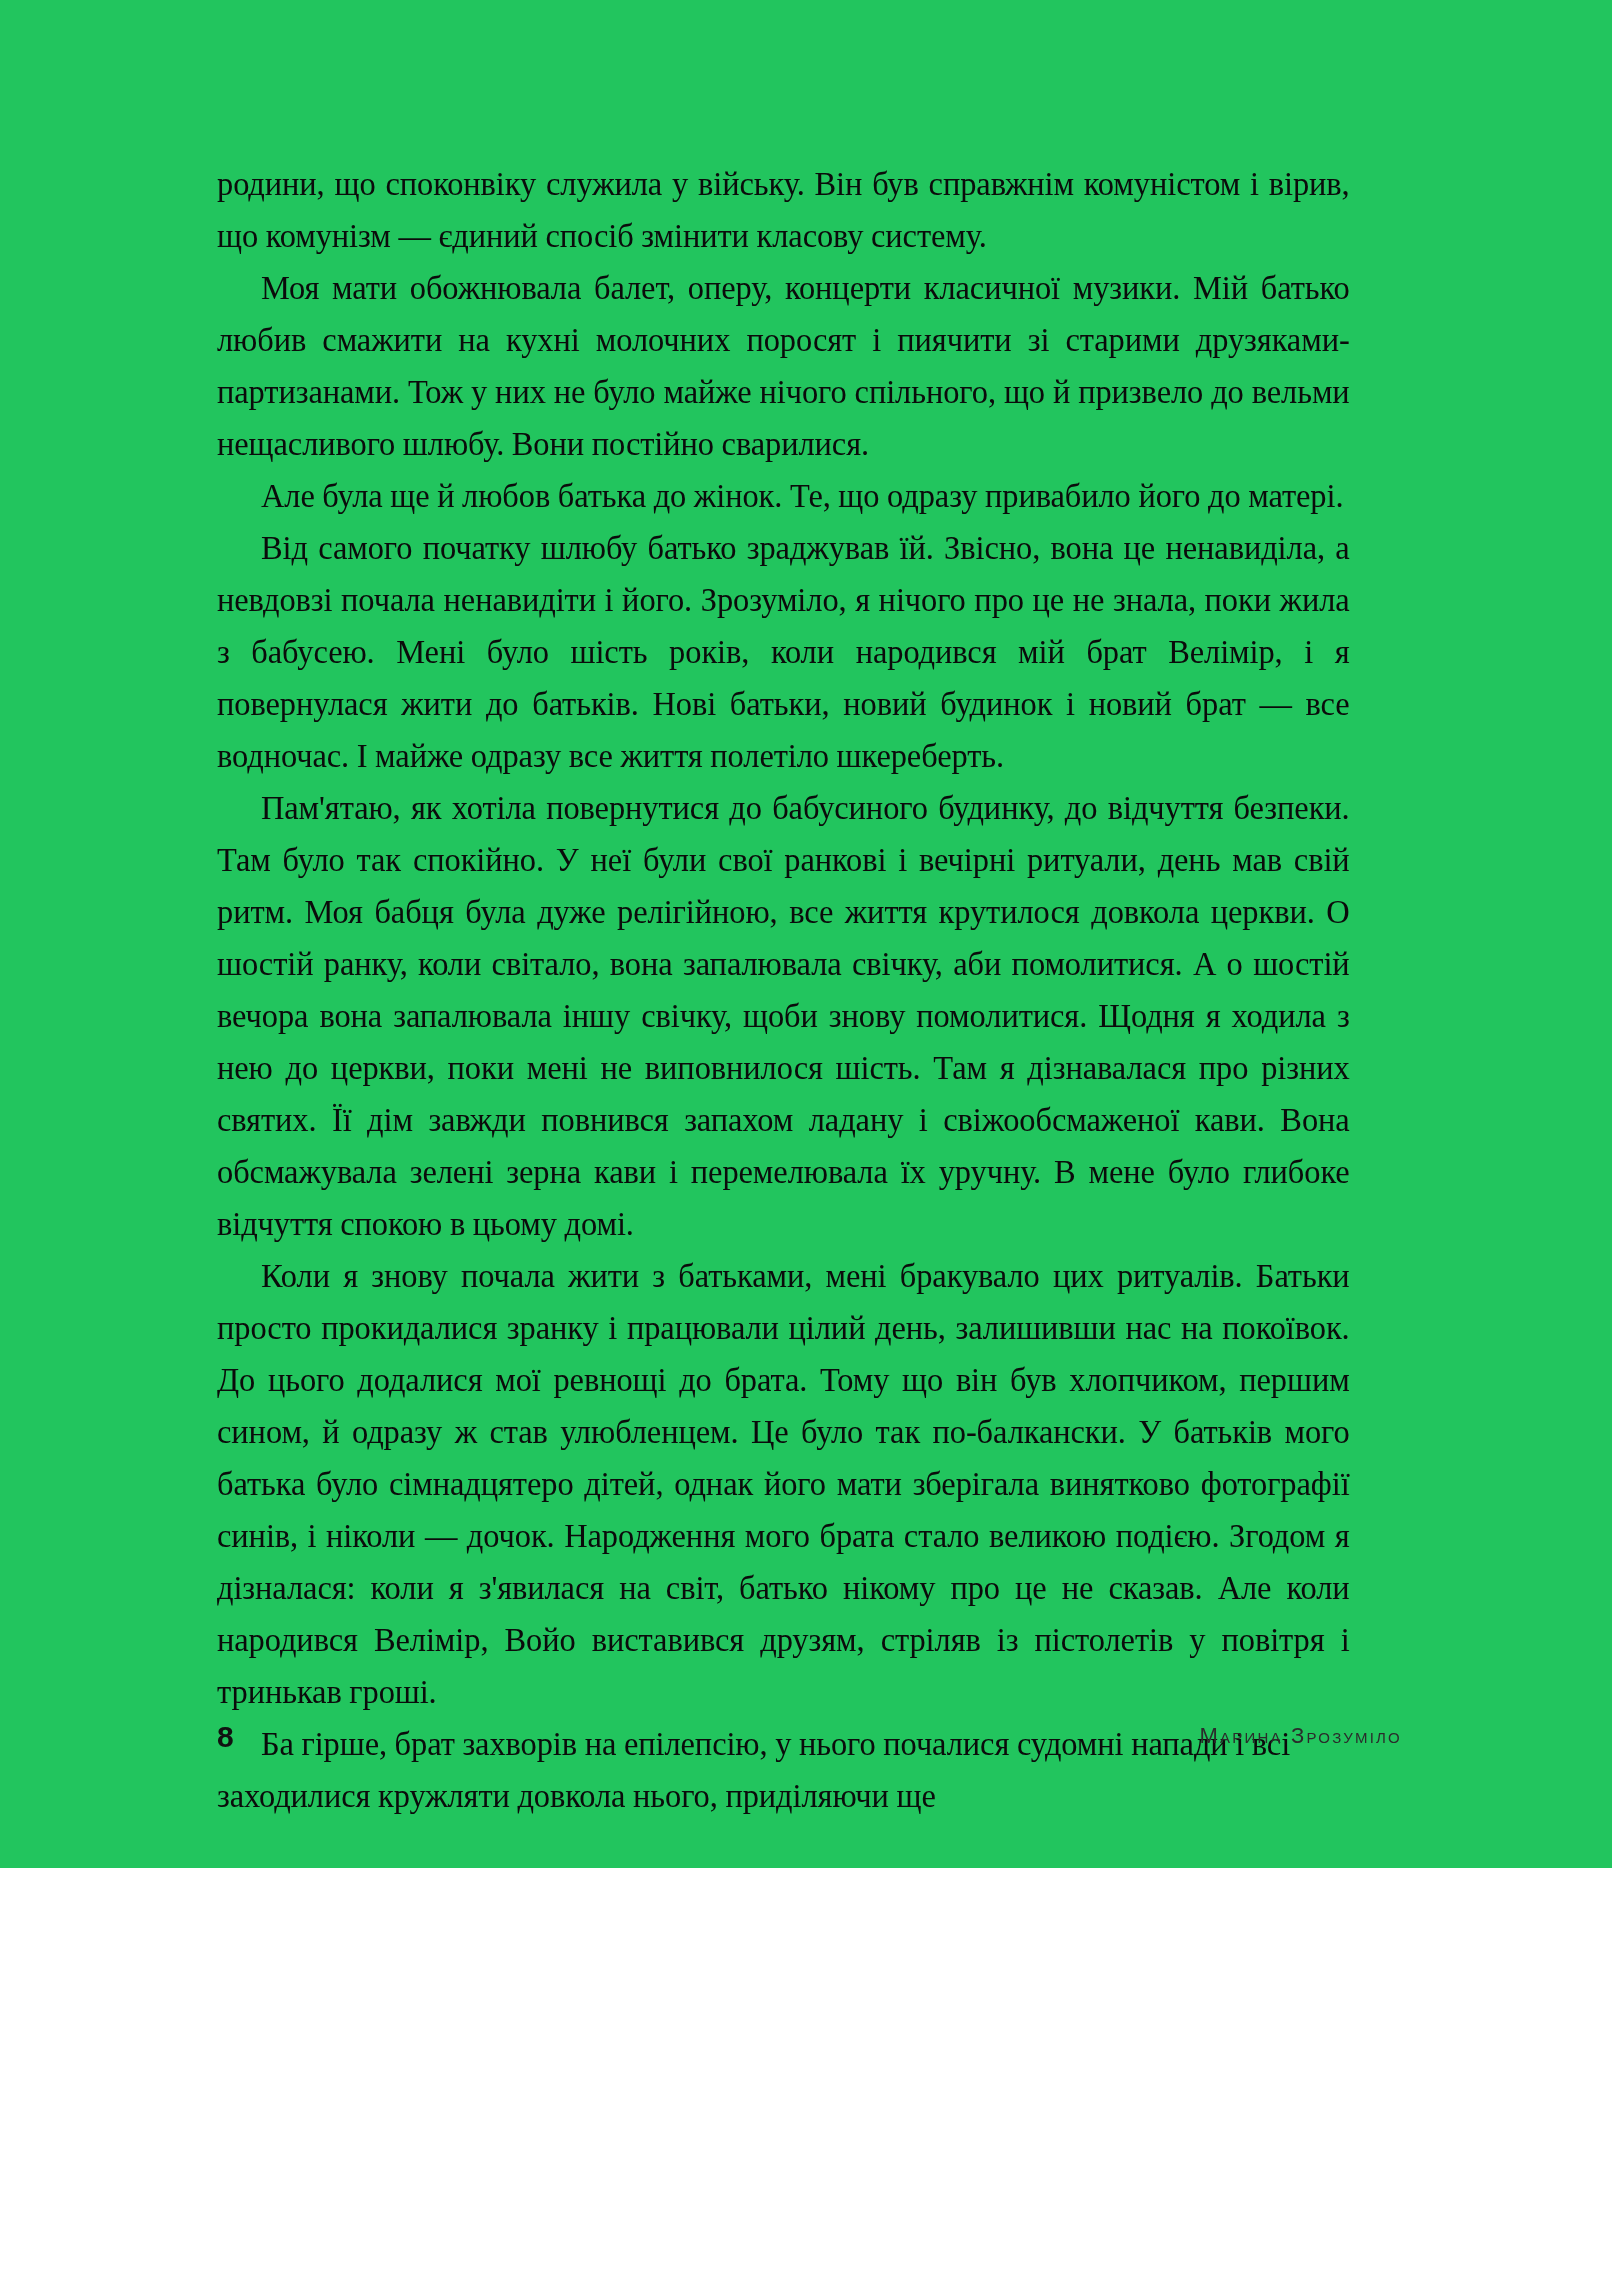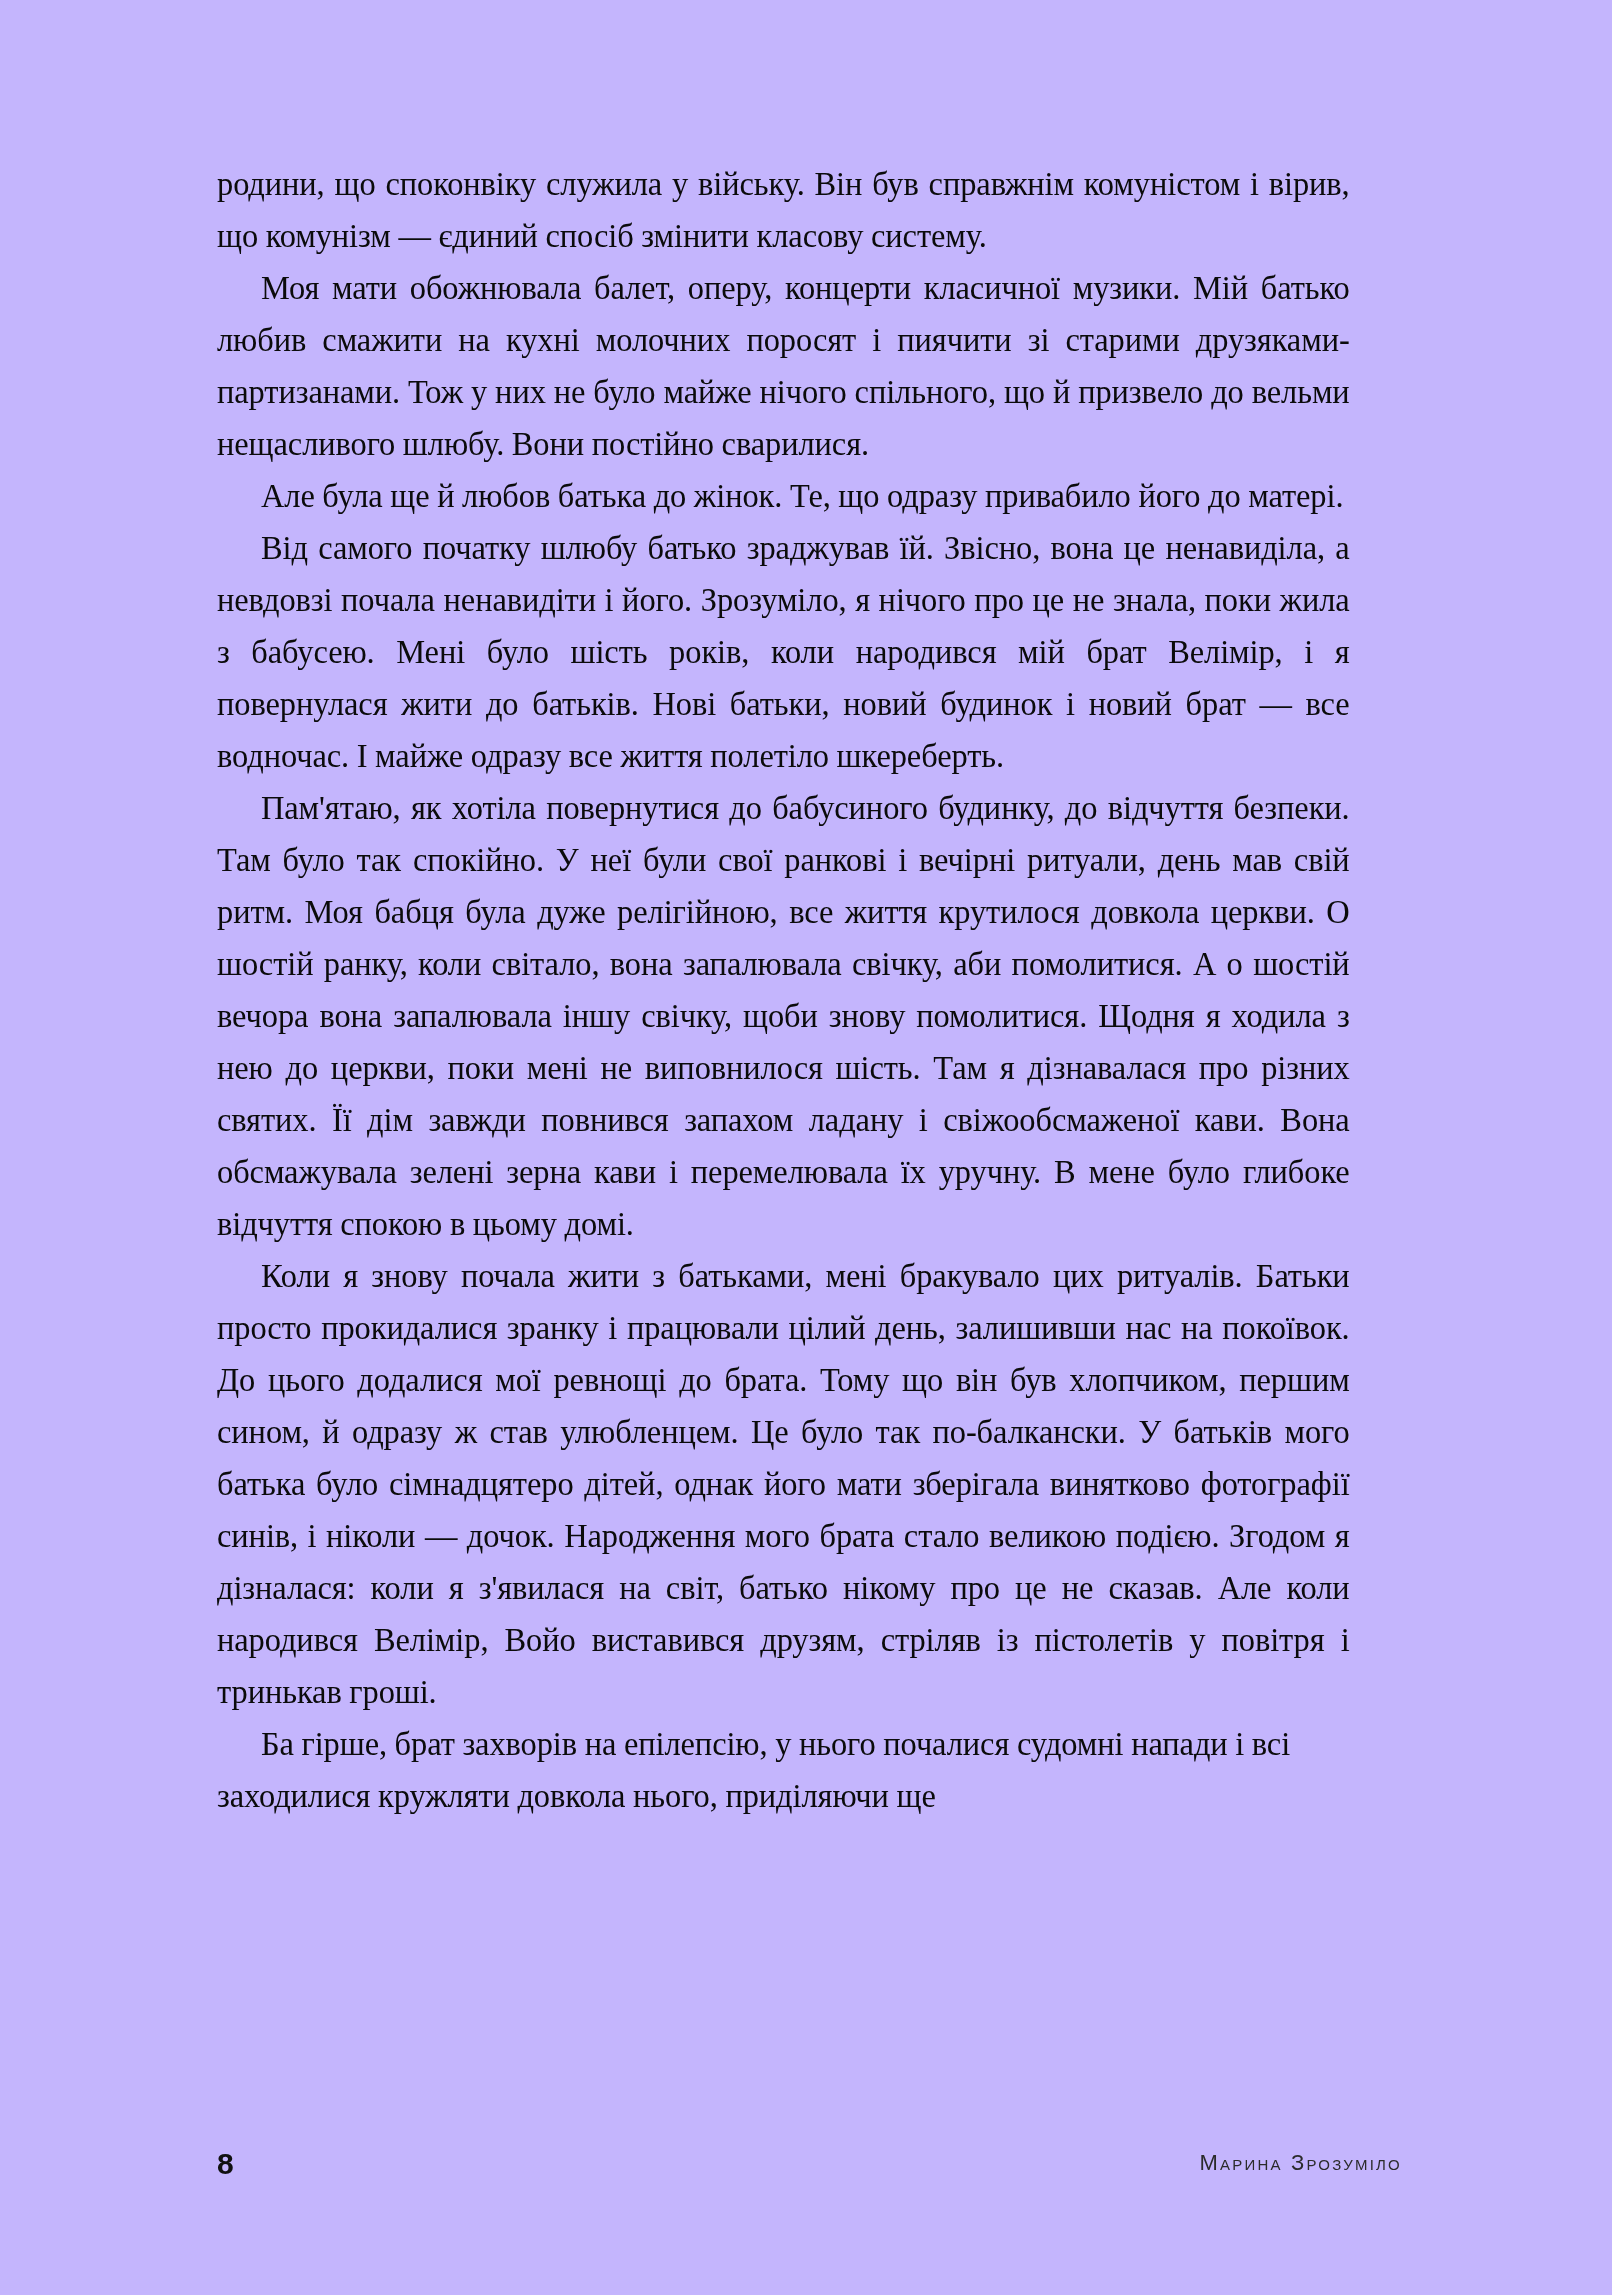--- a/index.html
+++ b/index.html
@@ -3,22 +3,22 @@
 <meta charset="utf-8">
 <style>
   html, body {
     margin: 0;
     padding: 0;
     background: #ffffff;
   }
   .page {
     position: relative;
     width: 1612px;
-    height: 2295px;
-    background: #c4b5fd;
+    height: 1868px;
+    background: #22c55e;
     box-sizing: border-box;
     overflow: hidden;
   }
   .text-block {
     position: absolute;
     left: 217px;
     top: 158px;
     width: 1186px;
   }
   .para {

